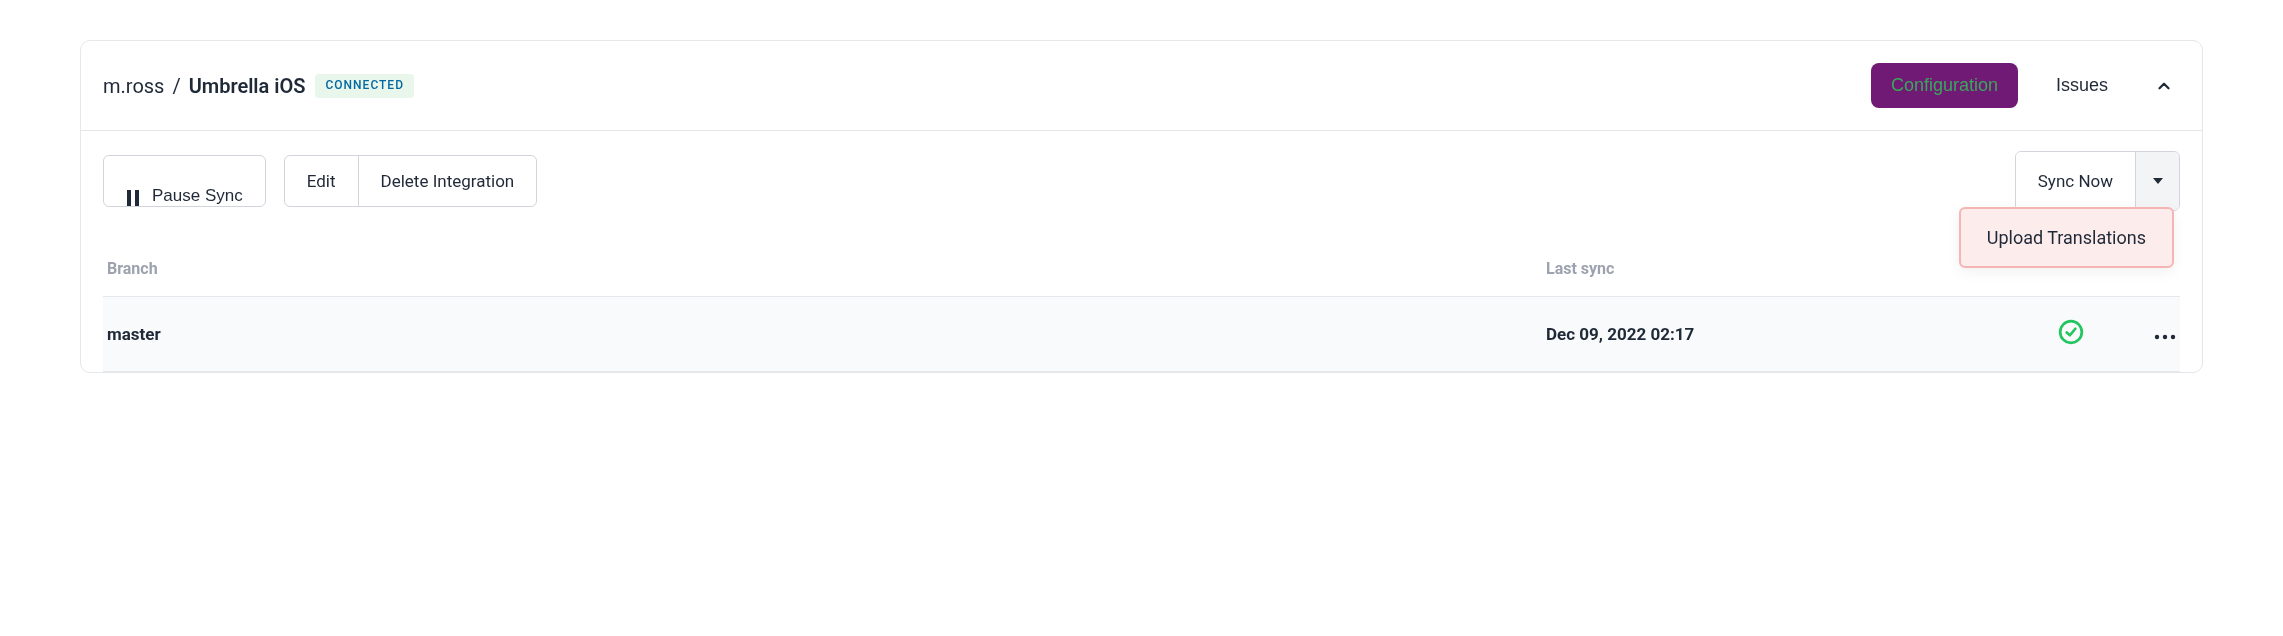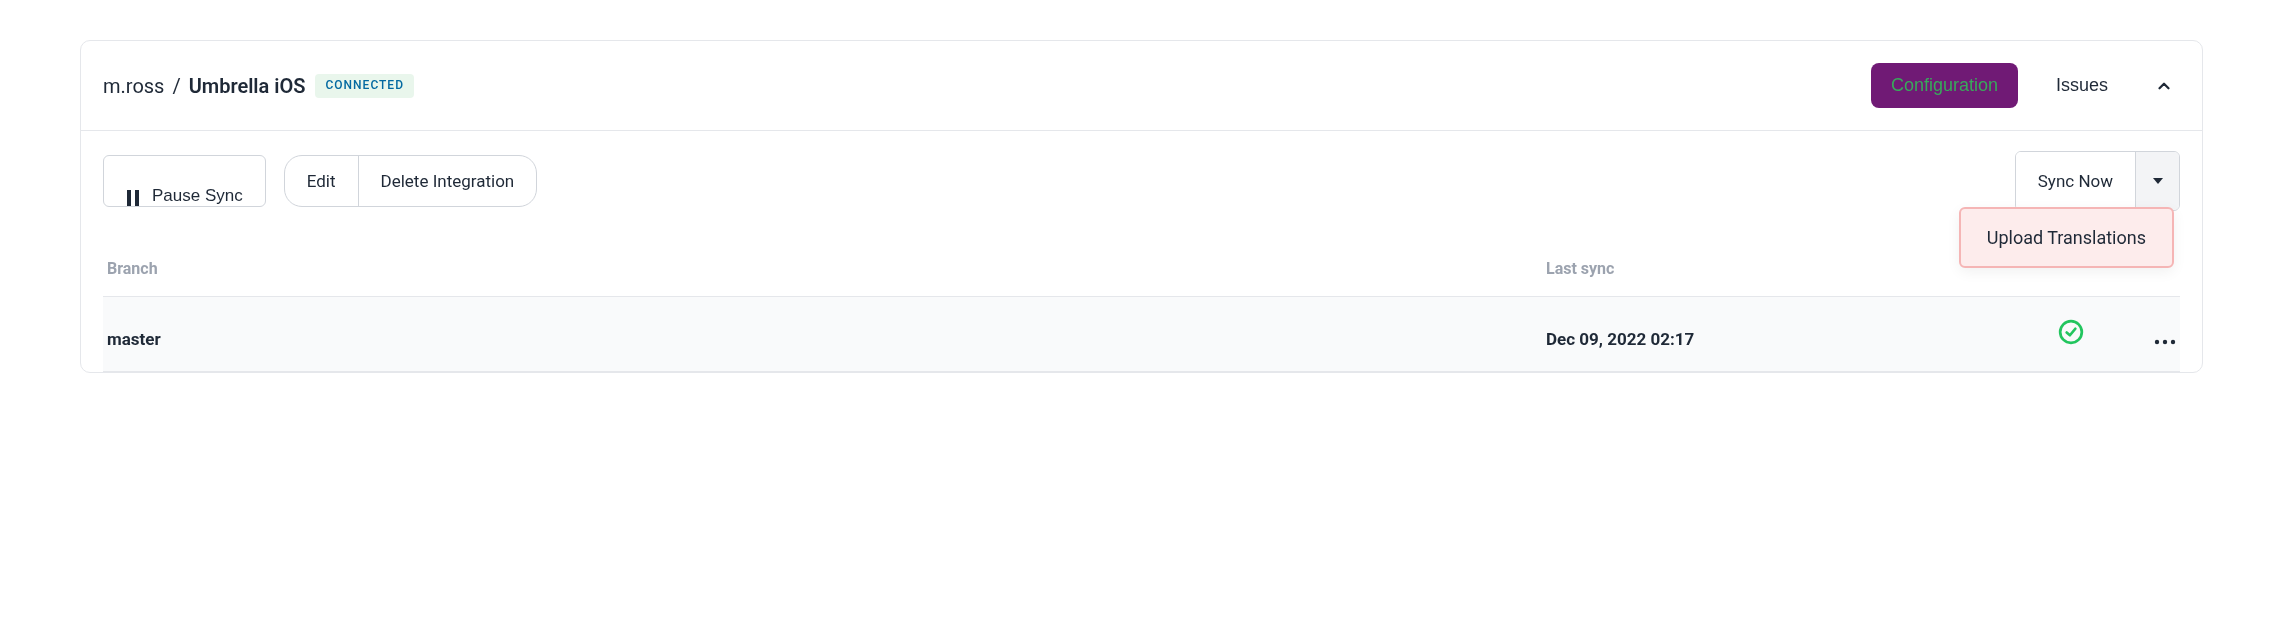--- a/index.html
+++ b/index.html
@@ -104,21 +104,20 @@
       height: 52px;
     }
     .btn-single {
       padding: 0 22px;
       gap: 12px;
     }
     .btn-group {
       display: flex;
       align-items: stretch;
       padding: 0;
-      border-radius: 18px;
     }
     .btn-group .seg {
       display: flex;
       align-items: center;
       padding: 0 22px;
     }
     .btn-group .seg + .seg {
       border-left: 1px solid #d1d5db;
     }
     .toolbar-spacer {
@@ -189,21 +188,21 @@
     .col-status {
       width: 90px;
       text-align: center;
     }
     .col-actions {
       width: 60px;
       text-align: right;
     }
     .table-row {
       display: flex;
-      align-items: flex-end;
+      align-items: center;
       padding: 22px 4px;
       font-size: 17px;
       color: #1f2937;
       background: #f9fafb;
       border-bottom: 1px solid #e5e7eb;
     }
     .status-icon {
       color: #22c55e;
       display: inline-flex;
     }

